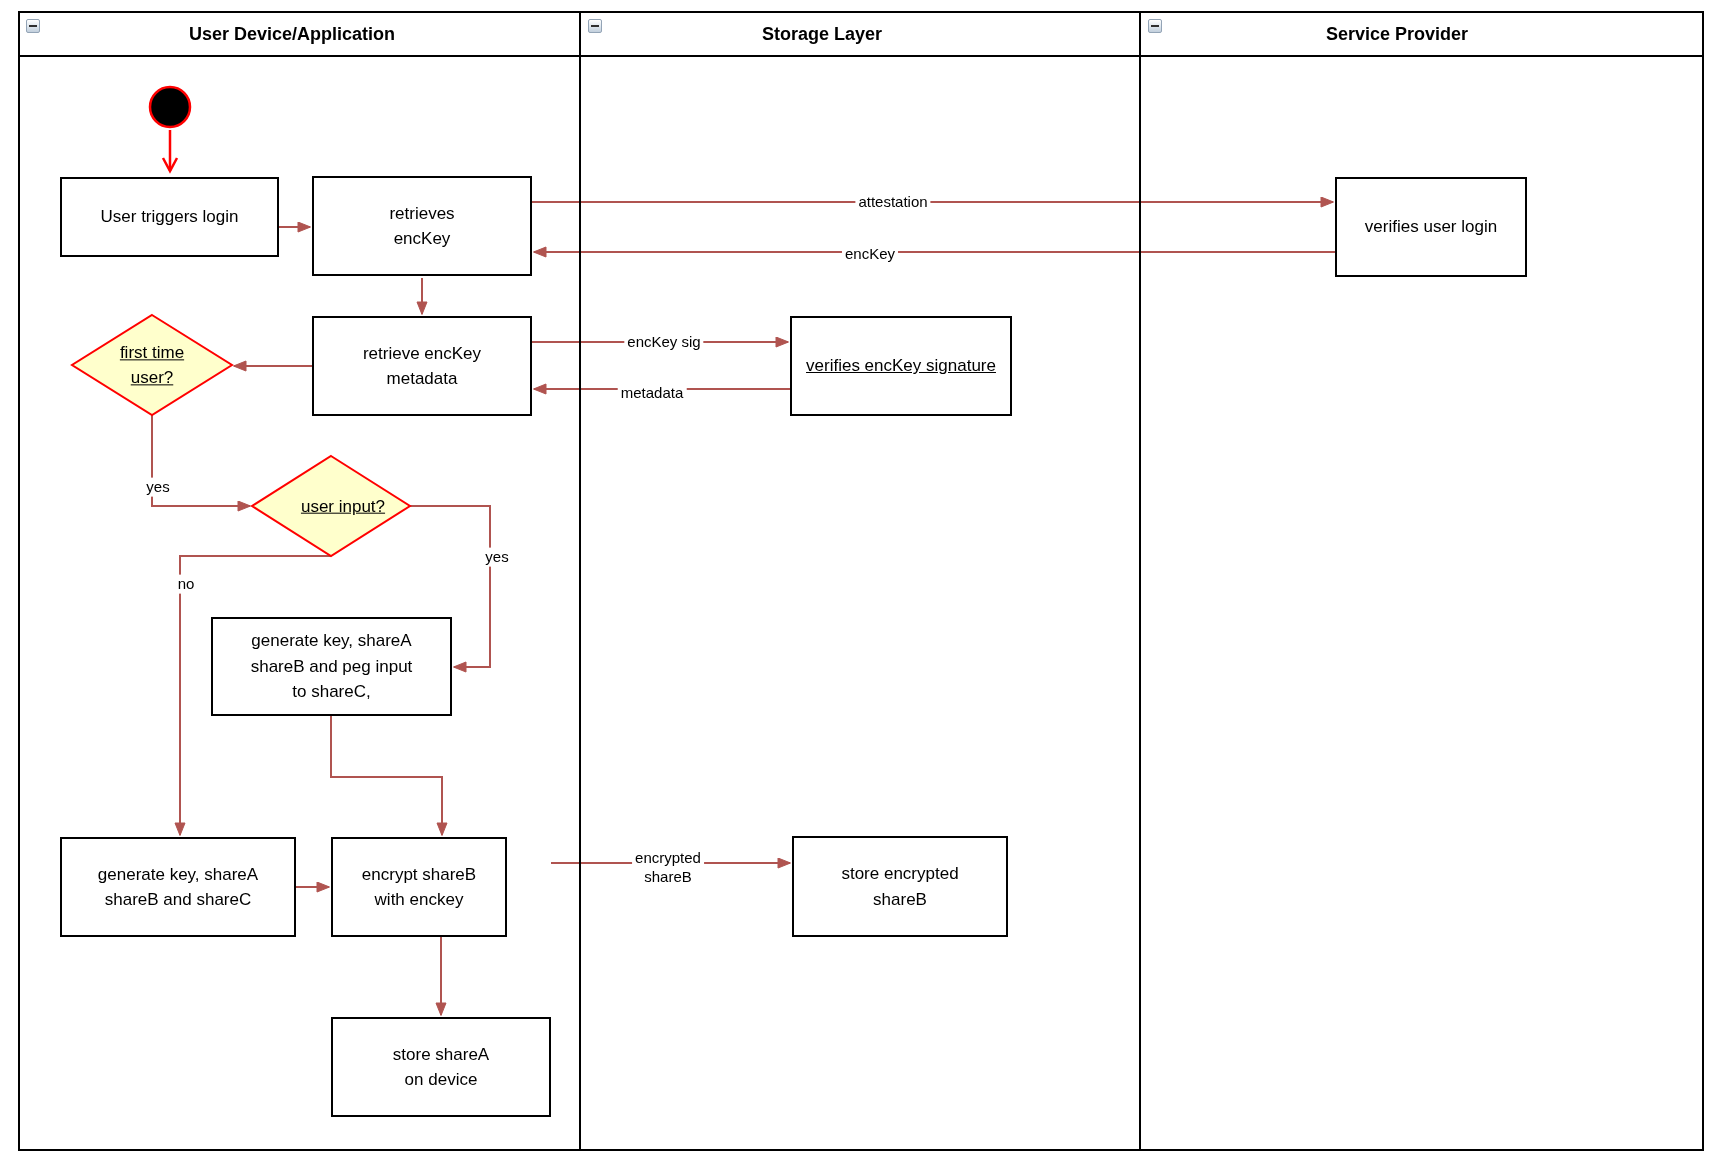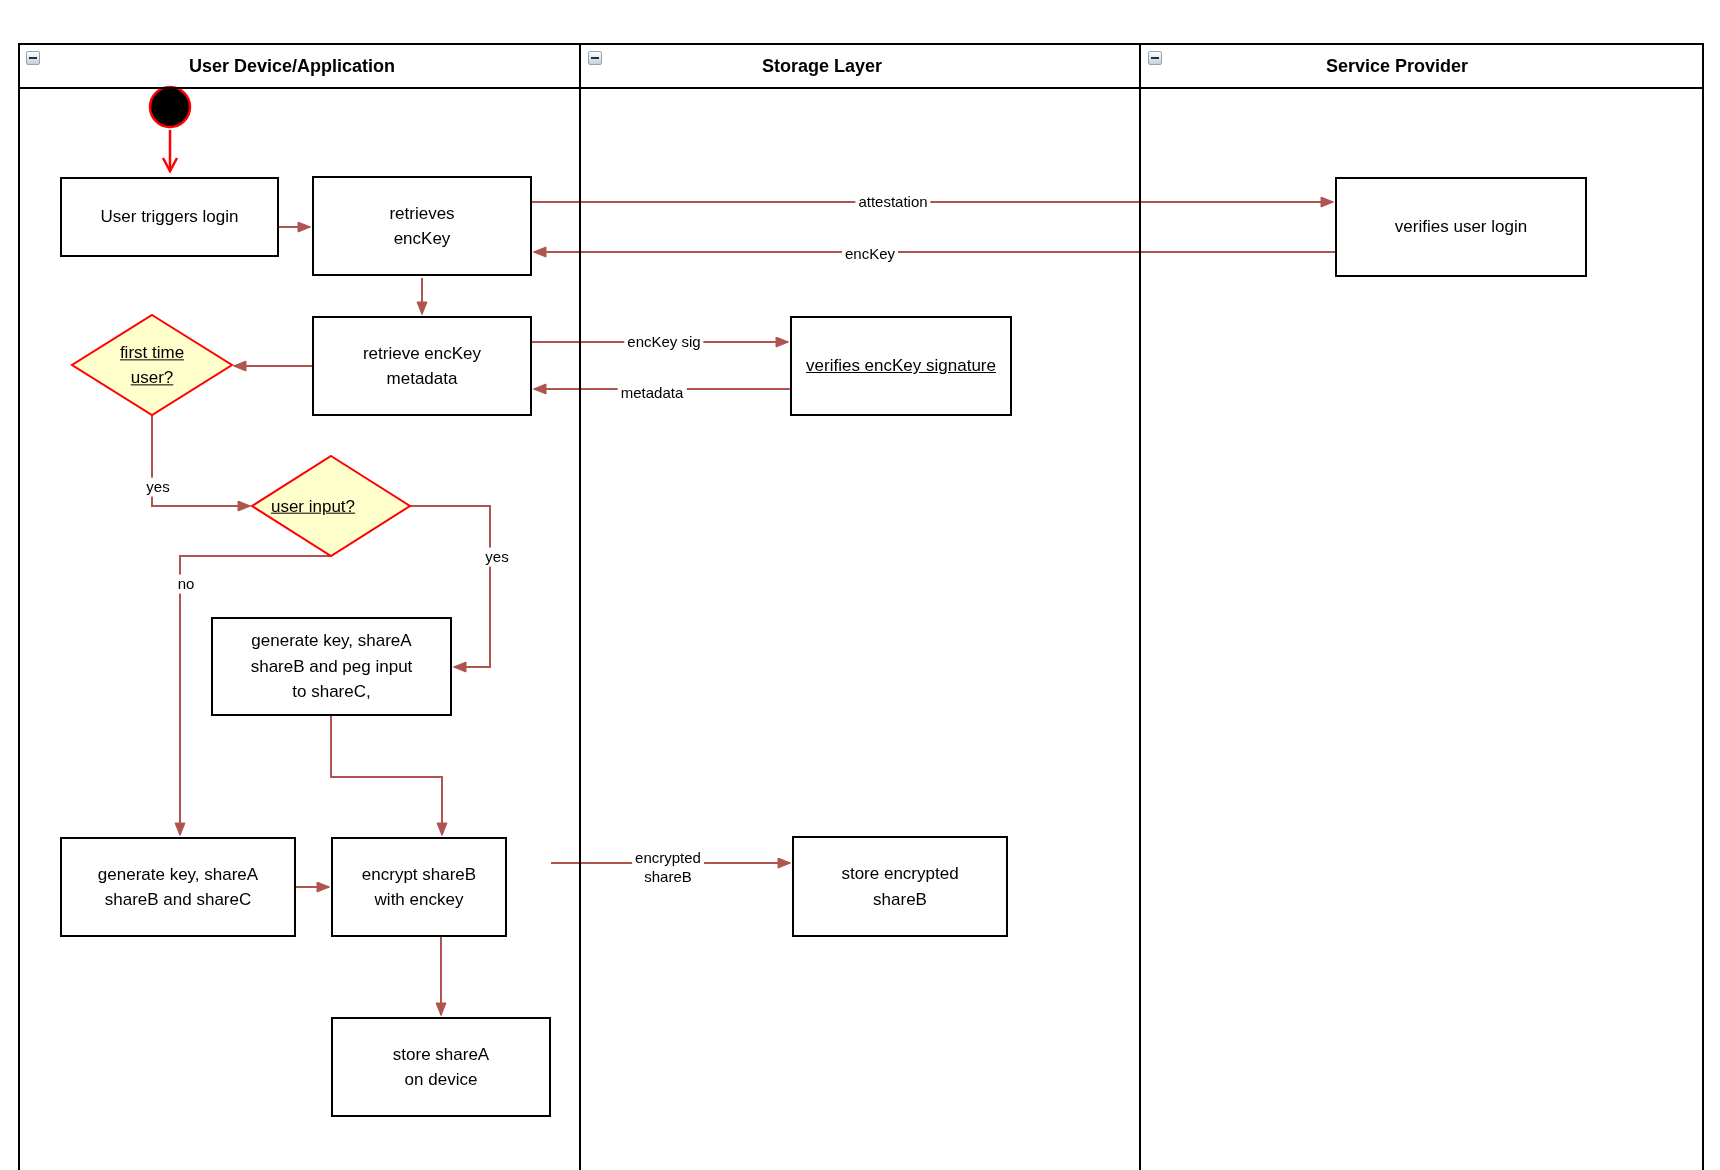--- a/index.html
+++ b/index.html
@@ -1,20 +1,20 @@
 <!DOCTYPE html>
 <html><head>
 <meta charset="utf-8">
 <style>
   html,body { margin:0; padding:0; background:#ffffff; }
   .canvas {
     position:relative; width:1720px; height:1170px; background:#ffffff;
     font-family:"Liberation Sans", sans-serif; color:#000; overflow:hidden;
   }
-  .abs { position:absolute;margin-top:32px; }
+  .abs { position:absolute; }
   
   .pool-outline { left:18px; top:11px; width:1686px; height:1140px;
     border:2px solid #000; box-sizing:border-box; }
   .header-line { left:18px; top:55px; width:1686px; height:2px; background:#000; }
   .lane-sep { top:11px; width:2px; height:1140px; background:#000; }
   .lane-title { transform:translate(-50%,-50%); font-weight:bold; font-size:18px;
     white-space:nowrap; }
   .collapse-btn { width:14px; height:14px; border:1px solid #93a4b6; border-radius:2px;
     background:linear-gradient(180deg,#ffffff 0%,#dde6ee 55%,#c2cfdc 100%);
     display:flex; align-items:center; justify-content:center; box-sizing:border-box; }
@@ -104,25 +104,25 @@
 shareB and shareC</div>
   <div class="node" style="left:331px;top:837px;width:176px;height:100px">encrypt shareB
 with enckey</div>
   <div class="node" style="left:331px;top:1017px;width:220px;height:100px">store shareA
 on device</div>
 
   <div class="node oneline" style="left:790px;top:316px;width:222px;height:100px">verifies encKey signature</div>
   <div class="node" style="left:792px;top:836px;width:216px;height:101px">store encrypted
 shareB</div>
 
-  <div class="node" style="left:1335px;top:177px;width:252px;height:100px">verifies user login</div>
+  <div class="node" style="left:1335px;top:177px;width:192px;height:100px">verifies user login</div>
 
   <div class="diamond-label" style="left:152px;top:366px">first time
 user?</div>
-  <div class="diamond-label" style="left:313px;top:507px">user input?</div>
+  <div class="diamond-label" style="left:343px;top:507px">user input?</div>
 
   <div class="edge-label" style="left:893px;top:202px">attestation</div>
   <div class="edge-label" style="left:870px;top:254px">encKey</div>
   <div class="edge-label" style="left:664px;top:342px">encKey sig</div>
   <div class="edge-label" style="left:652px;top:393px">metadata</div>
   <div class="edge-label" style="left:158px;top:487px">yes</div>
   <div class="edge-label" style="left:497px;top:557px">yes</div>
   <div class="edge-label" style="left:186px;top:584px">no</div>
   <div class="edge-label" style="left:668px;top:868px">encrypted
 shareB</div>

